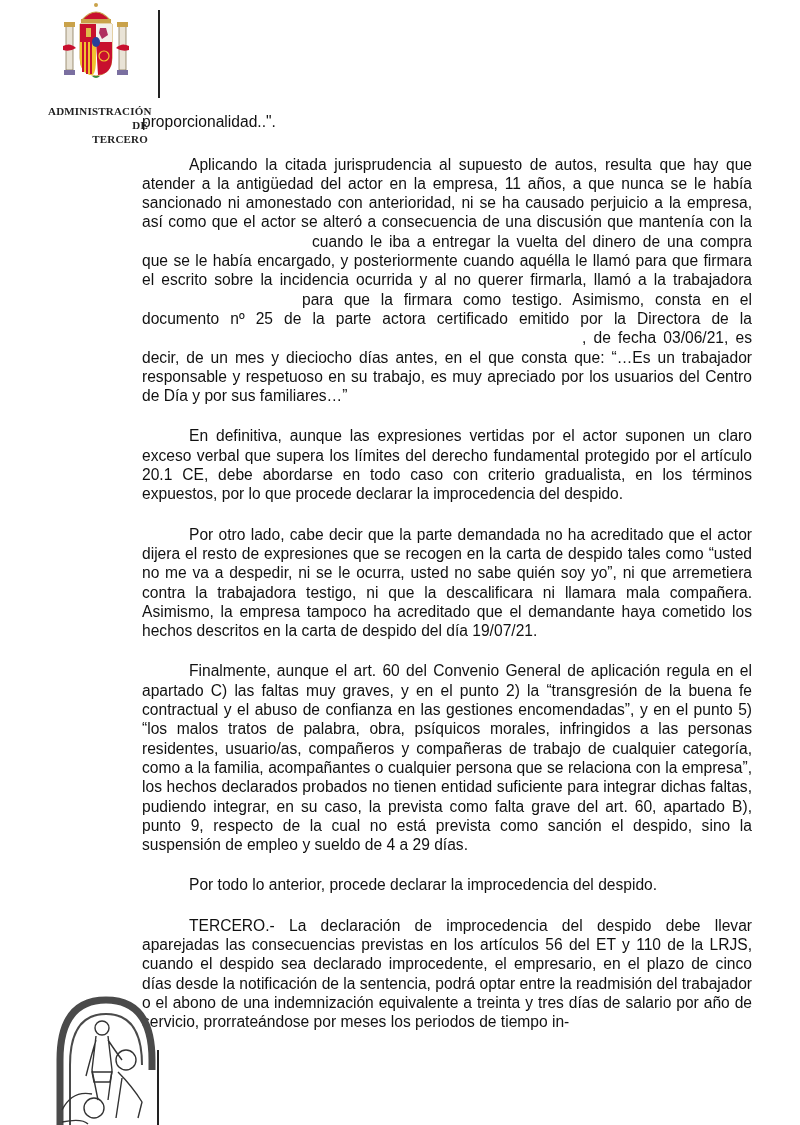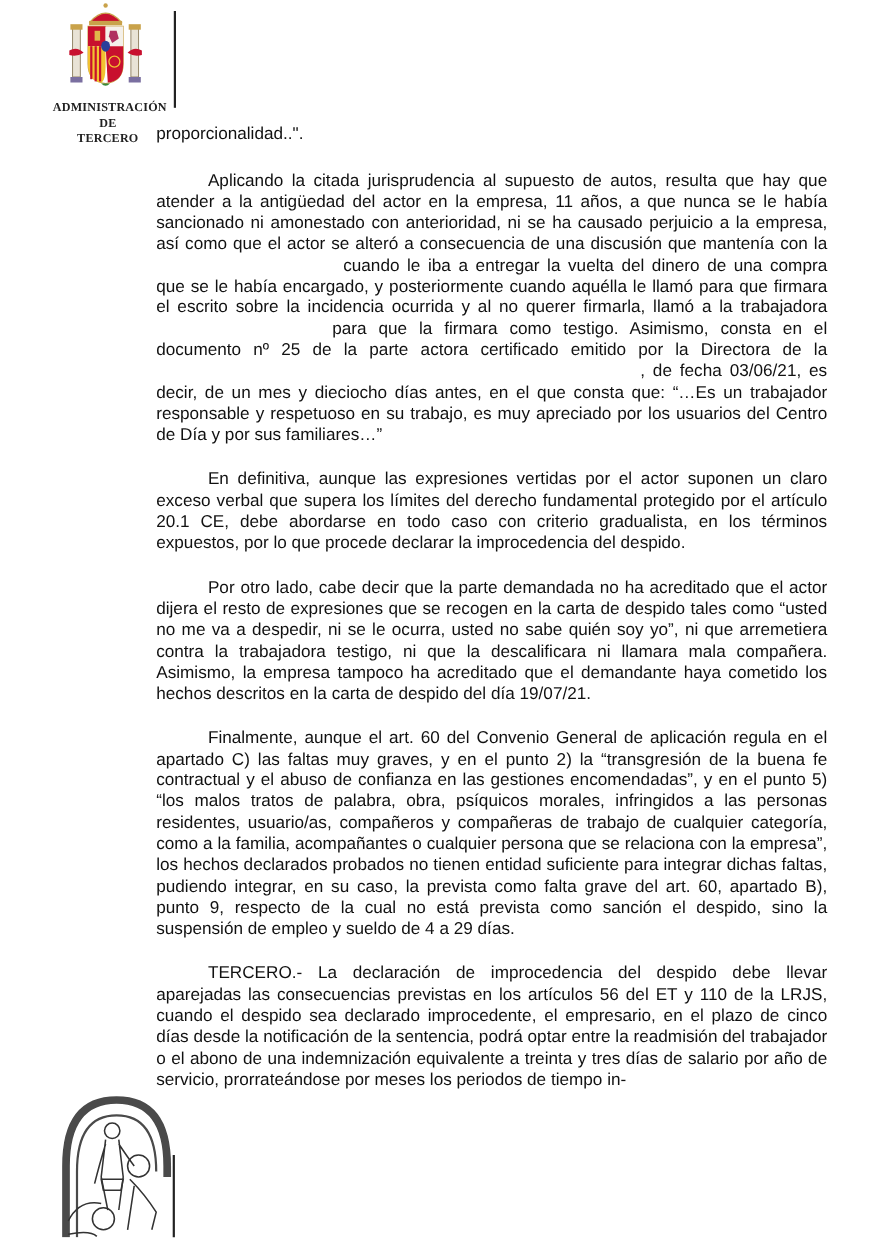--- a/index.html
+++ b/index.html
@@ -7,23 +7,23 @@
       width: 800px; height: 1125px; position: relative; overflow: hidden;
       font-family: "Liberation Sans", sans-serif; color: #111111;
     }
     .header-logo {
       position: absolute; left: 62px; top: 2px; width: 68px; height: 82px;
     }
     .header-divider {
       position: absolute; left: 158px; top: 10px; width: 2px; height: 88px; background: #222;
     }
     .ministry-label {
-      position: absolute; left: 48px; top: 91px; width: 100px;
+      position: absolute; left: 48px; top: 104px; width: 100px;
       font-family: "Liberation Serif", serif; font-weight: bold; font-size: 11px;
-      line-height: 14px; text-align: center; color: #222; letter-spacing: 0.2px;
+      line-height: 14px; text-align: right; color: #222; letter-spacing: 0.2px;
     }
     .ministry-label div { white-space: nowrap; }
     .content {
       position: absolute; left: 142px; top: 93px; width: 610px;
       font-size: 15.6px; line-height: 19.3px; text-align: justify;
     }
     .content p { margin: 0 0 21px 0; text-indent: 47px; }
     .content p.noindent { text-indent: 0; }
     .gap { display: inline-block; }
     .bold { font-weight: normal; }
@@ -77,20 +77,21 @@
   <p class="noindent" style="text-align:left;">
     <br>
     <span>proporcionalidad..".</span>
   </p>
   <p style="margin-top:23px;">
     <span>Aplicando la citada jurisprudencia al supuesto de autos, resulta que hay que atender a la antigüedad del actor en la empresa, 11 años, a que nunca se le había sancionado ni amonestado con anterioridad, ni se ha causado perjuicio a la empresa, así como que el actor se alteró a consecuencia de una discusión que mantenía con la</span><span class="gap" style="width:170px;"></span><span>cuando le iba a entregar la vuelta del dinero de una compra que se le había encargado, y posteriormente cuando aquélla le llamó para que firmara el escrito sobre la incidencia ocurrida y al no querer firmarla, llamó a la trabajadora</span><span class="gap" style="width:160px;"></span><span>para que la firmara como testigo. Asimismo, consta en el documento nº 25 de la parte actora certificado emitido por la Directora de la</span><span class="gap" style="width:360px;"></span><span class="gap" style="width:80px;"></span><span>, de fecha 03/06/21, es decir, de un mes y dieciocho días antes, en el que consta que: “…Es un trabajador responsable y respetuoso en su trabajo, es muy apreciado por los usuarios del Centro de Día y por sus familiares…”</span>
   </p>
   <p>En definitiva, aunque las expresiones vertidas por el actor suponen un claro exceso verbal que supera los límites del derecho fundamental protegido por el artículo 20.1 CE, debe abordarse en todo caso con criterio gradualista, en los términos expuestos, por lo que procede declarar la improcedencia del despido.</p>
   <p>Por otro lado, cabe decir que la parte demandada no ha acreditado que el actor dijera el resto de expresiones que se recogen en la carta de despido tales como “usted no me va a despedir, ni se le ocurra, usted no sabe quién soy yo”, ni que arremetiera contra la trabajadora testigo, ni que la descalificara ni llamara mala compañera. Asimismo, la empresa tampoco ha acreditado que el demandante haya cometido los hechos descritos en la carta de despido del día 19/07/21.</p>
   <p>Finalmente, aunque el art. 60 del Convenio General de aplicación regula en el apartado C) las faltas muy graves, y en el punto 2) la “transgresión de la buena fe contractual y el abuso de confianza en las gestiones encomendadas”, y en el punto 5) “los malos tratos de palabra, obra, psíquicos morales, infringidos a las personas residentes, usuario/as, compañeros y compañeras de trabajo de cualquier categoría, como a la familia, acompañantes o cualquier persona que se relaciona con la empresa”, los hechos declarados probados no tienen entidad suficiente para integrar dichas faltas, pudiendo integrar, en su caso, la prevista como falta grave del art. 60, apartado B), punto 9, respecto de la cual no está prevista como sanción el despido, sino la suspensión de empleo y sueldo de 4 a 29 días.</p>
+  <p>Por todo lo anterior, procede declarar la improcedencia del despido.</p>
   <p>
     <span class="bold">TERCERO.-</span><span> La declaración de improcedencia del despido debe llevar aparejadas las consecuencias previstas en los artículos 56 del ET y 110 de la LRJS, cuando el despido sea declarado improcedente, el empresario, en el plazo de cinco días desde la notificación de la sentencia, podrá optar entre la readmisión del trabajador o el abono de una indemnización equivalente a treinta y tres días de salario por año de servicio, prorrateándose por meses los periodos de tiempo in-</span>
   </p>
 </div>
 
 <svg class="footer-logo" viewBox="0 0 108 135">
   <path d="M8 135 V70 Q8 10 54 10 Q100 10 100 70 V80" fill="none" stroke="#4a4a4a" stroke-width="7"></path>
   <path d="M18 135 V75 Q18 24 54 24 Q90 24 90 75" fill="none" stroke="#4a4a4a" stroke-width="2"></path>
 
   <circle cx="50" cy="38" r="7" fill="none" stroke="#333" stroke-width="1.4"></circle>

